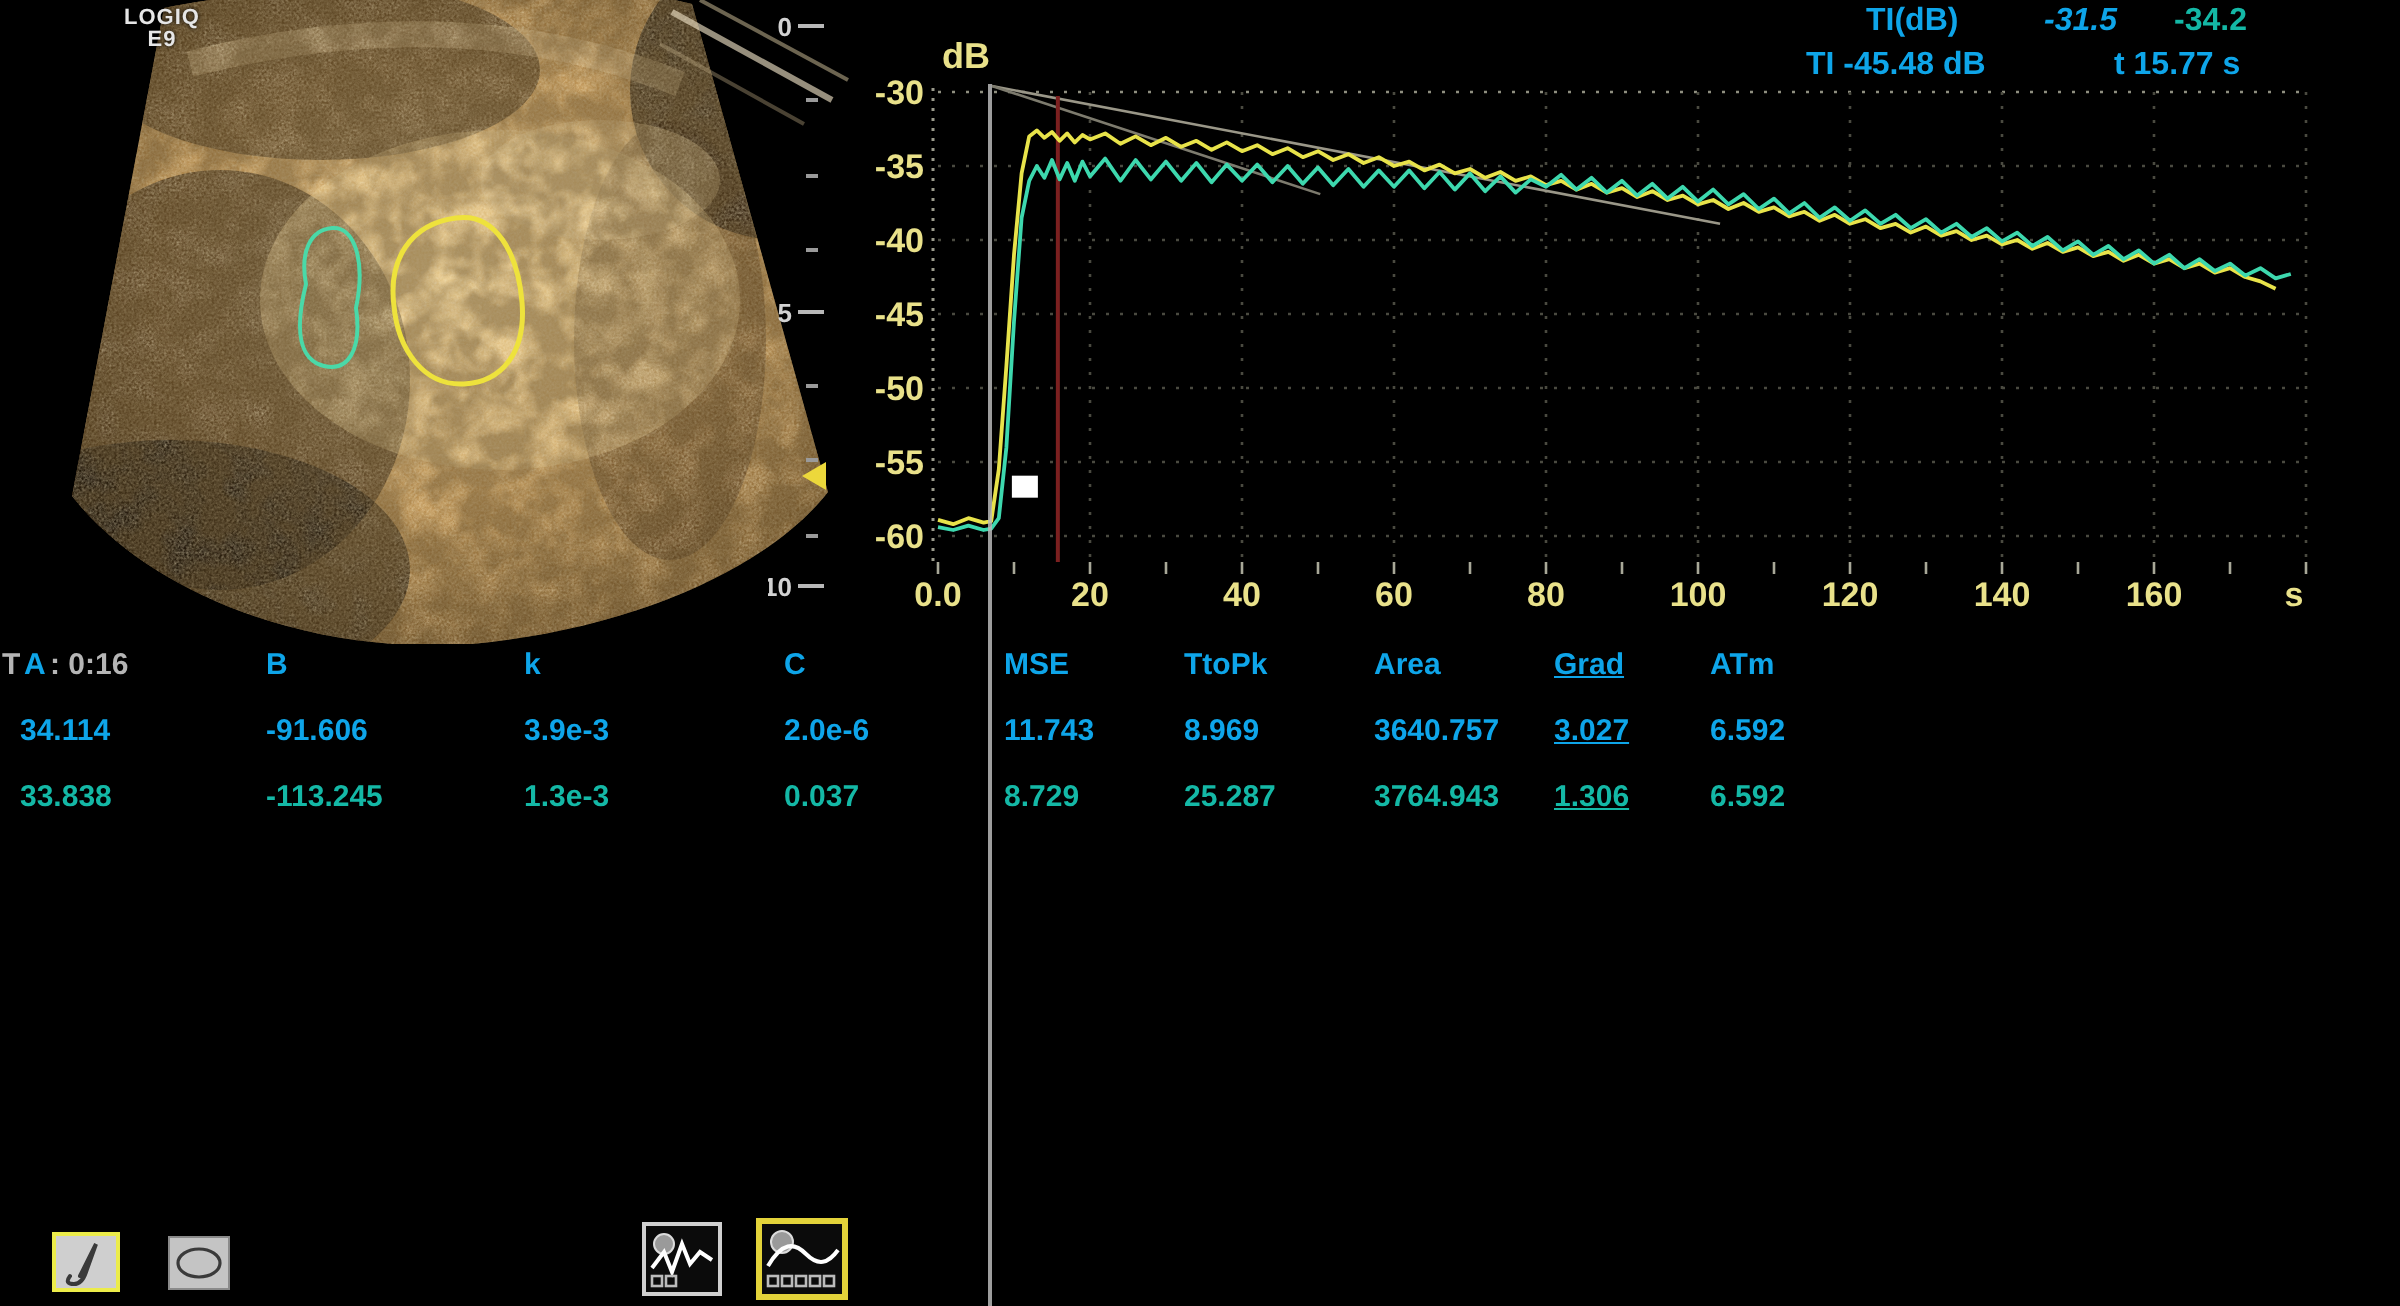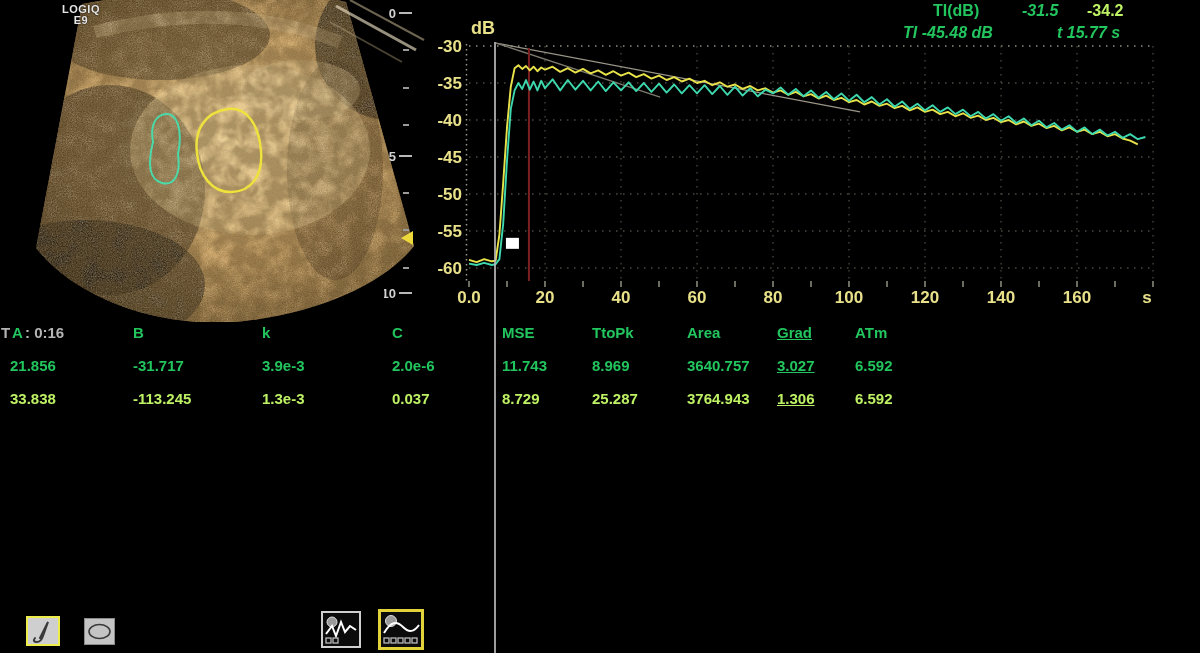--- a/index.html
+++ b/index.html
@@ -19,22 +19,22 @@
 
   
   #chart-wrap { position:absolute; left:425px; top:0; width:775px; height:320px; }
   .ylab,.xlab,.axlab { fill:#e9e18a; font:bold 17px "Liberation Sans",sans-serif; }
   .axlab { font-size:18px; }
   #cursor-line { position:absolute; left:494px; top:42px; width:2px; height:611px;
                  background:#b9b9b9; opacity:.85; z-index:4; }
 
   
   .readout { position:absolute; font-weight:bold; font-size:16px; white-space:nowrap; }
-  .yel { color:#22c55e; }
-  .teal { color:#bef264; }
+  .yel { color:#0ea5e9; }
+  .teal { color:#14b8a6; }
   .gray { color:#b5b5b5; }
 
   
   #analysis-table { position:absolute; left:0; top:0; width:1200px; height:120px; z-index:3; }
   .tcell { position:absolute; font-weight:bold; font-size:15px; white-space:nowrap; }
   .rowh { top:324px; } .row1 { top:357px; } .row2 { top:390px; }
   .c0{left:10px;} .c1{left:133px;} .c2{left:262px;} .c3{left:392px;}
   .c4{left:502px;} .c5{left:592px;} .c6{left:687px;} .c7{left:777px;text-decoration:underline;} .c8{left:855px;}
   #timer-prefix { position:absolute; left:1px; top:324px; }
   #timer-suffix { position:absolute; left:25px; top:324px; }
@@ -184,39 +184,39 @@
           <rect x="80.94" y="237.84000000000003" width="13" height="11" fill="#fff"></rect>
         </g>
       <text class="xlab" x="722" y="303" text-anchor="middle">s</text>
     </svg>
   </div>
   <div id="cursor-line"></div>
 
   <div class="readout yel" style="left:933px; top:2px;">TI(dB)</div>
   <div class="readout yel" style="left:1022px; top:2px;font-style:italic;">-31.5</div>
   <div class="readout teal" style="left:1087px; top:2px;">-34.2</div>
-  <div class="readout yel" style="left:903px; top:24px;font-style:italic;">TI -45.48 dB</div>
-  <div class="readout yel" style="left:1057px; top:24px;font-style:italic;">t 15.77 s</div>
+  <div class="readout yel" style="left:903px; top:24px;">TI -45.48 dB</div>
+  <div class="readout yel" style="left:1057px; top:24px;">t 15.77 s</div>
 
   <div id="analysis-table">
     <span class="tcell gray" id="timer-prefix">T</span>
     <span class="tcell gray" id="timer-suffix">: 0:16</span>
 
     <span class="tcell yel rowh c0" style="left:12px;">A</span>
     <span class="tcell yel rowh c1">B</span>
     <span class="tcell yel rowh c2">k</span>
     <span class="tcell yel rowh c3">C</span>
     <span class="tcell yel rowh c4">MSE</span>
     <span class="tcell yel rowh c5">TtoPk</span>
     <span class="tcell yel rowh c6">Area</span>
     <span class="tcell yel rowh c7">Grad</span>
     <span class="tcell yel rowh c8">ATm</span>
 
-    <span class="tcell yel row1 c0">21.856</span>
-    <span class="tcell yel row1 c1">-31.717</span>
+    <span class="tcell yel row1 c0">34.114</span>
+    <span class="tcell yel row1 c1">-91.606</span>
     <span class="tcell yel row1 c2">3.9e-3</span>
     <span class="tcell yel row1 c3">2.0e-6</span>
     <span class="tcell yel row1 c4">11.743</span>
     <span class="tcell yel row1 c5">8.969</span>
     <span class="tcell yel row1 c6">3640.757</span>
     <span class="tcell yel row1 c7">3.027</span>
     <span class="tcell yel row1 c8">6.592</span>
 
     <span class="tcell teal row2 c0">33.838</span>
     <span class="tcell teal row2 c1">-113.245</span>

